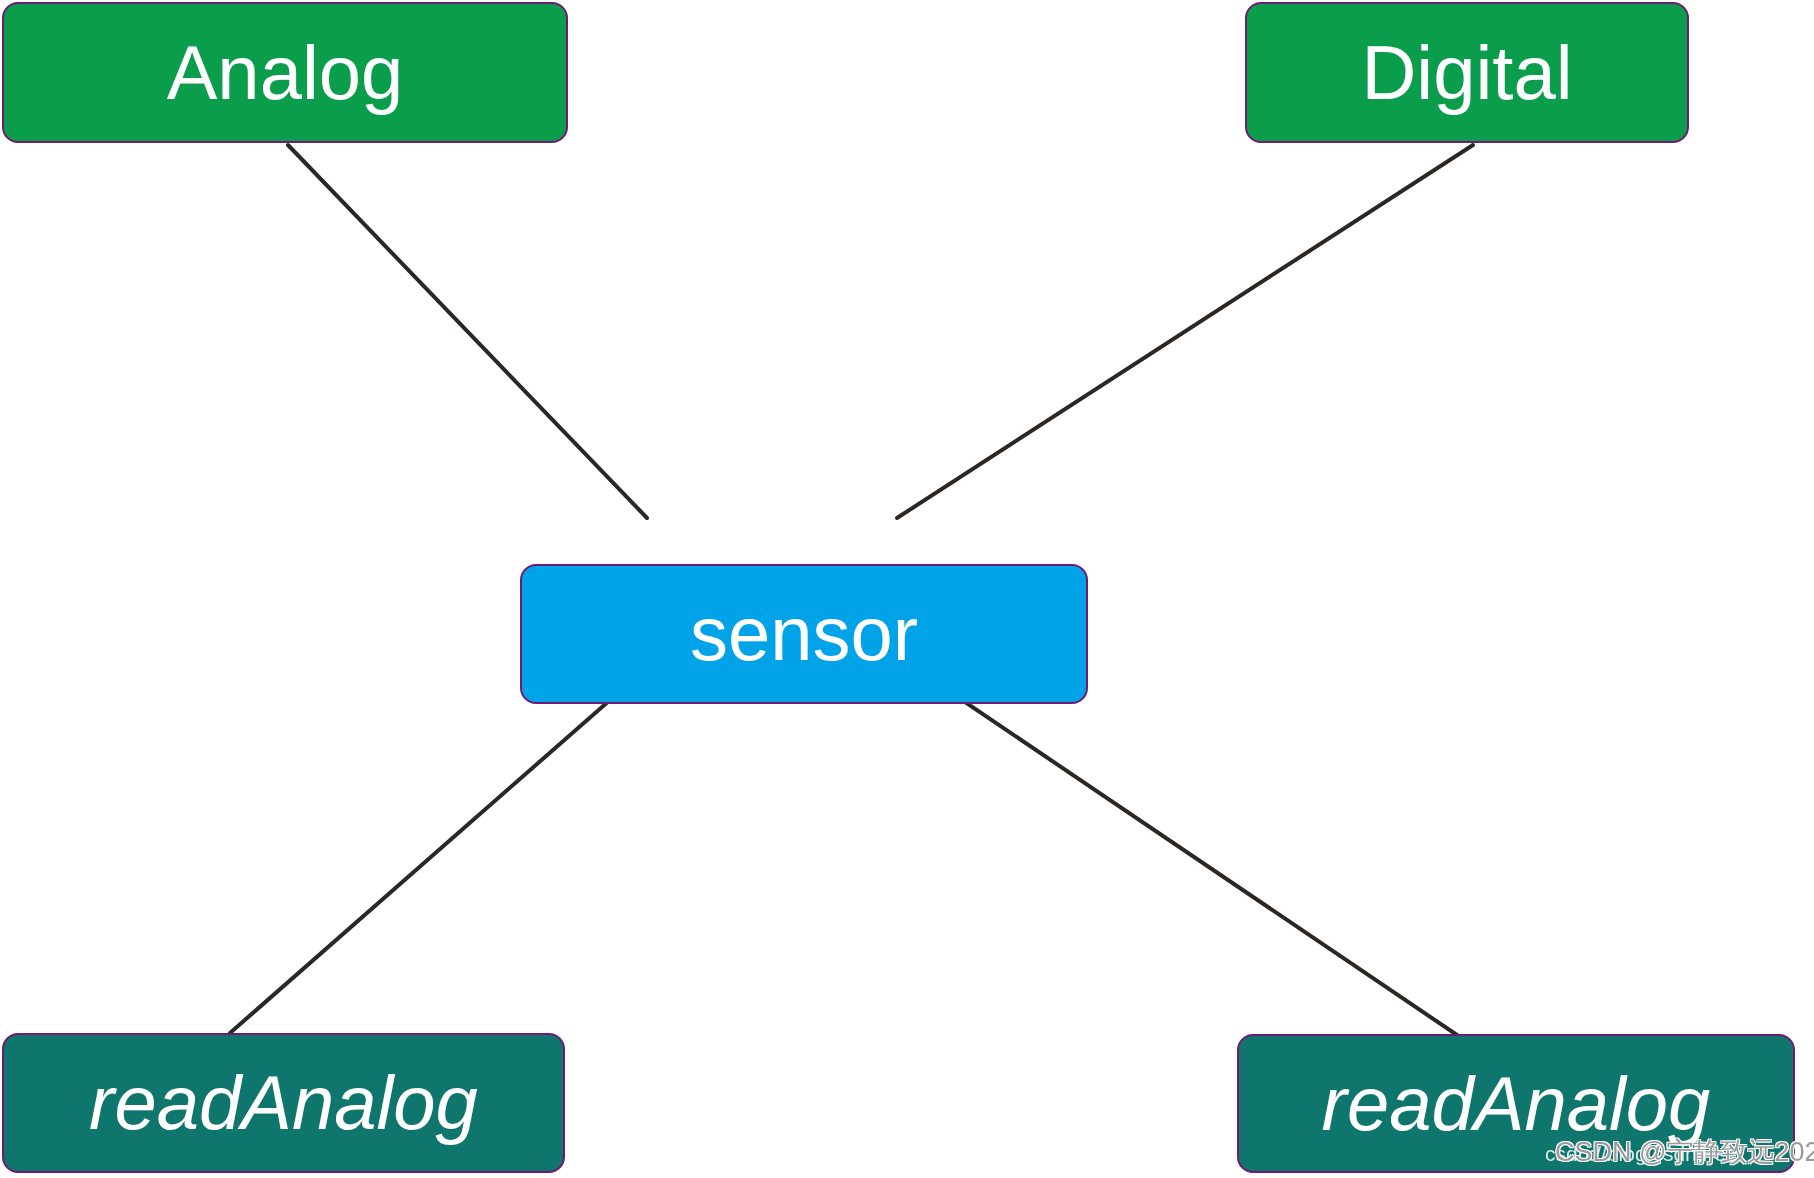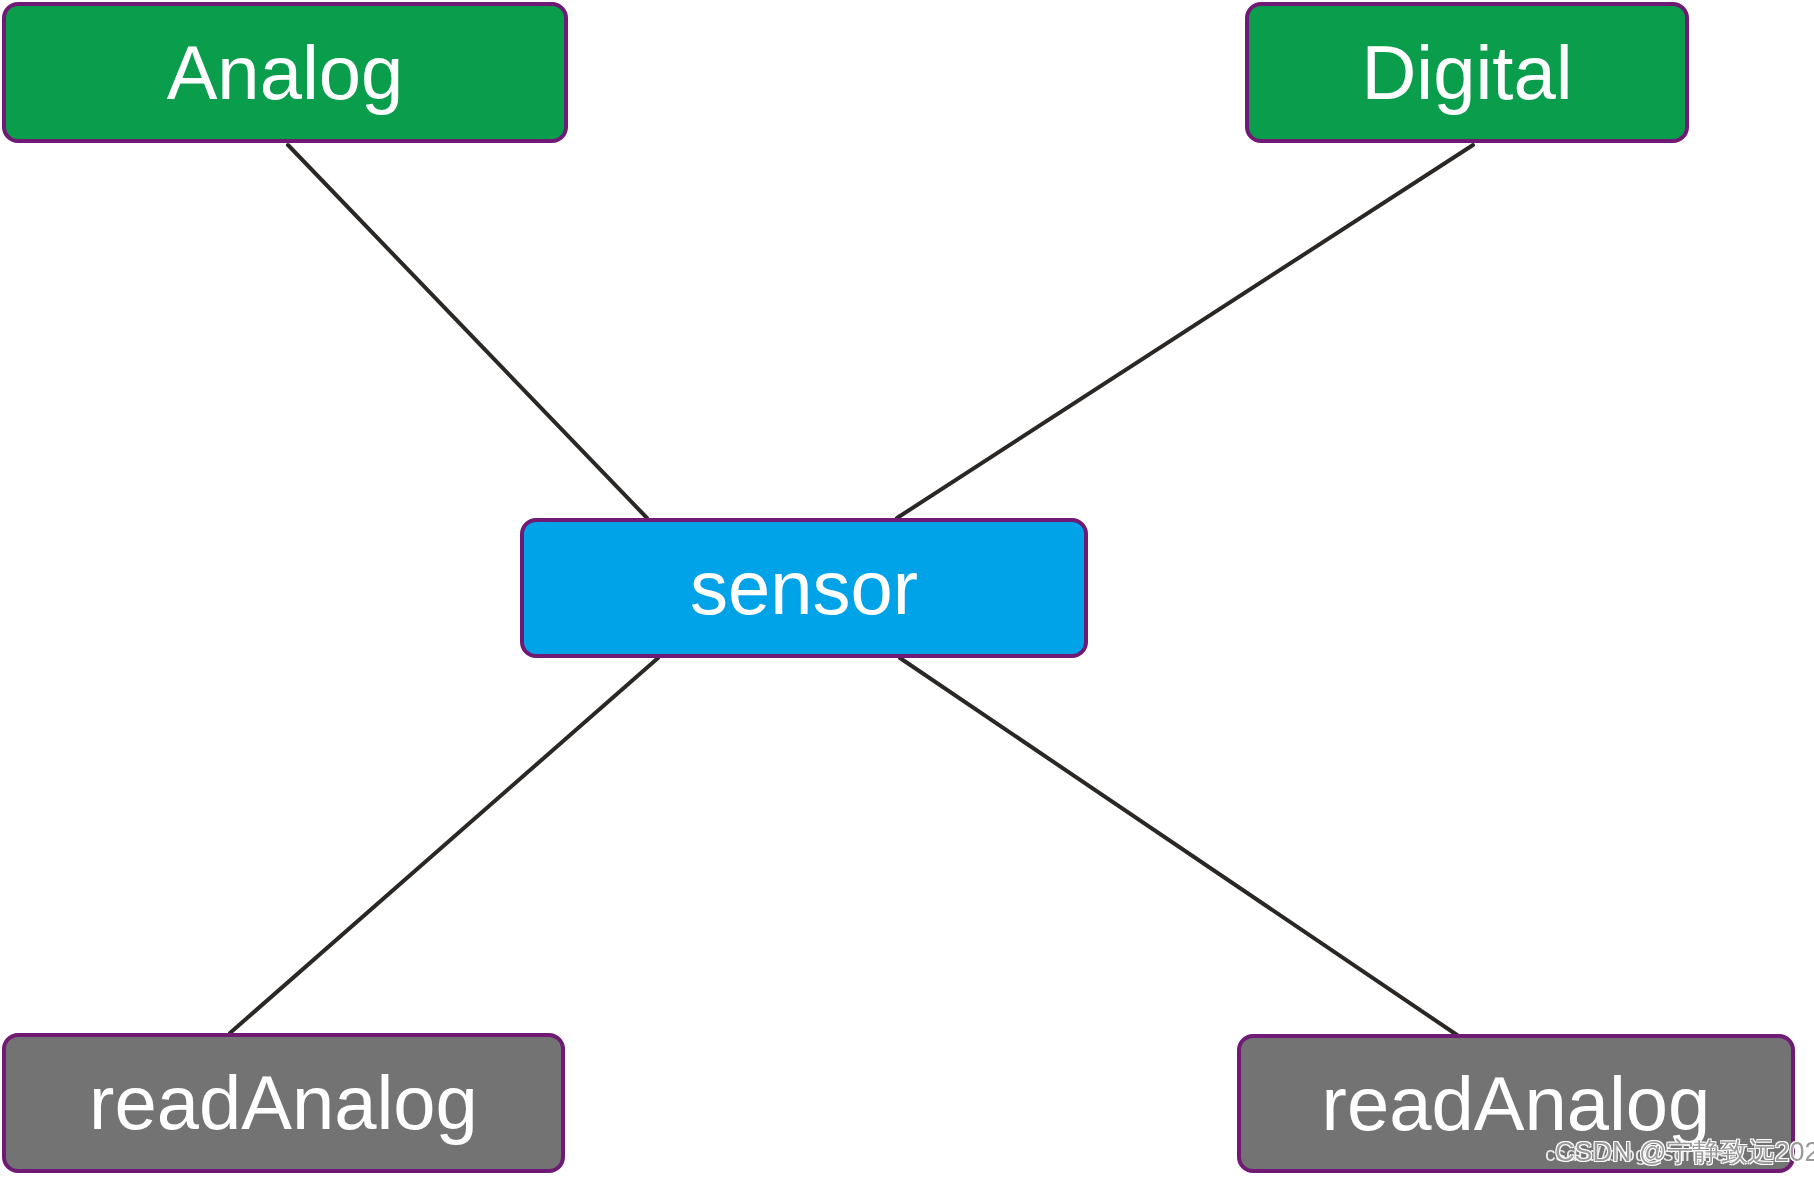--- a/index.html
+++ b/index.html
@@ -20,30 +20,30 @@
     stroke: #2b2724;
     stroke-width: 4;
     stroke-linecap: round;
   }
   .node {
     position: absolute;
     box-sizing: border-box;
     display: flex;
     align-items: center;
     justify-content: center;
-    border: 4px solid #701a75;
+    border: 2px solid #701a75;
     border-radius: 16px;
     color: #ffffff;
     font-size: 76px;
     line-height: 1;
     white-space: nowrap;
   }
   .node-green  { background: #0a9d4c; }
-  .node-blue   { background: #00a2e8; }
-  .node-orange { background: #737373; }
+  .node-blue   { background: #00a2e8; margin-top: 46px; }
+  .node-orange { background: #0f766e; font-style: italic; }
 
   .node-analog            { left: 2px;    top: 2px;    width: 566px; height: 141px; }
   .node-digital           { left: 1245px; top: 2px;    width: 444px; height: 141px; }
   .node-sensor            { left: 520px;  top: 518px;  width: 568px; height: 140px; }
   .node-read-analog-left  { left: 2px;    top: 1033px; width: 563px; height: 140px; }
   .node-read-analog-right { left: 1237px; top: 1034px; width: 558px; height: 139px; }
 
   .watermark {
     position: absolute;
     left: 1545px;

